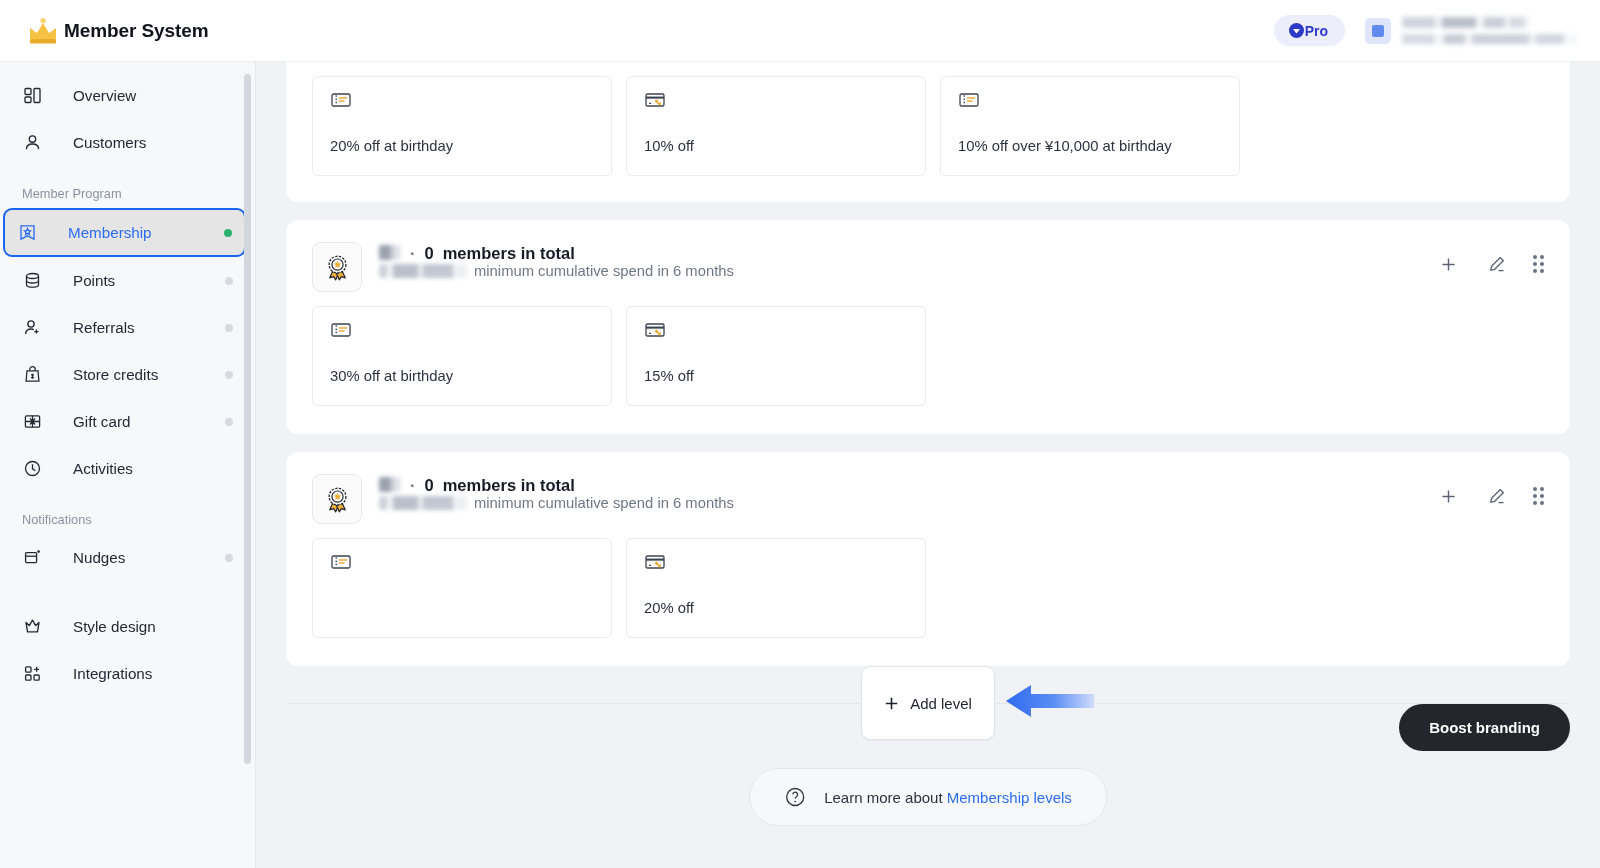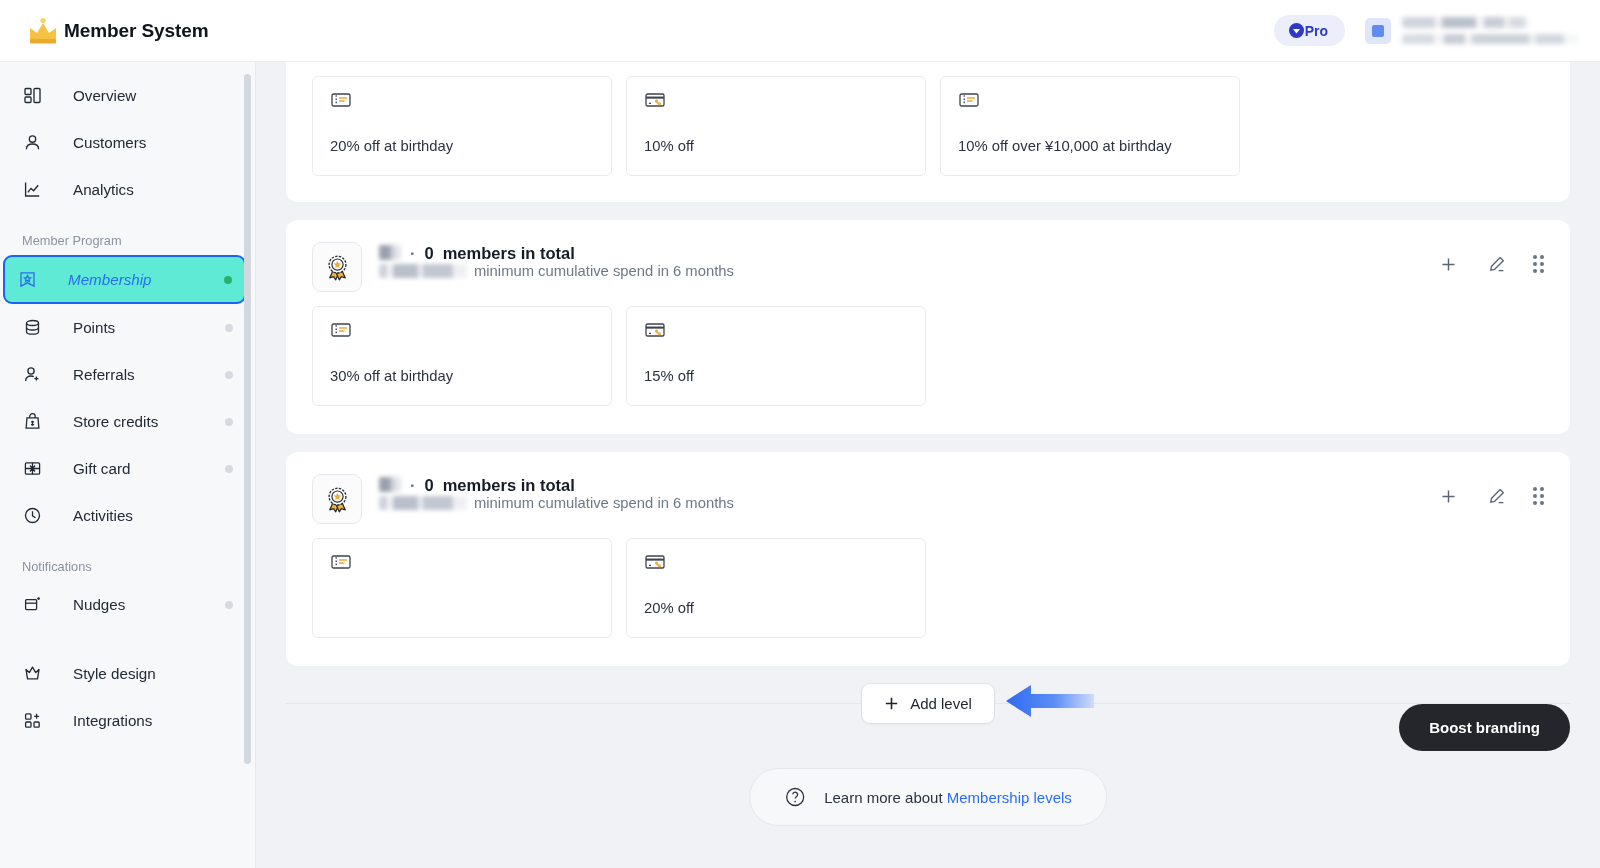--- a/index.html
+++ b/index.html
@@ -62,25 +62,25 @@
     display: flex; align-items: center; gap: 30px;
     height: 47px; margin: 0 10px; padding: 0 12px;
     border-radius: 8px; cursor: pointer; position: relative;
   }
   .nav-item .nav-ico { width: 21px; height: 21px; display: flex; align-items: center; justify-content: center; flex: 0 0 21px; }
   .nav-item .nav-ico svg { display: block; }
   .nav-label { font-size: 15.2px; color: #222a35; white-space: nowrap; }
   .nav-dot { margin-left: auto; width: 8px; height: 8px; border-radius: 50%; background: #d6dae1; }
   .nav-dot.on { background: #2cb270; }
   .nav-item.active {
-    background: #5eead4;
+    background: #e5e5e5;
     border: 2.5px solid #1b63f3;
     border-radius: 9px;
     height: 49px;
-    margin-left: 3px; margin-right: 9px; font-style: italic;
+    margin-left: 3px; margin-right: 9px;
   }
   .nav-item.active .nav-label { color: #2b6df2; font-weight: 500; }
   .nav-group-title {
     font-size: 12.8px; color: #8b93a1;
     padding: 0 22px; margin: 20px 0 7px;
   }
   .nav-gap { height: 22px; }
   .sb-scroll-track {
     position: absolute; right: 2px; top: 6px; bottom: 60px; width: 7px;
   }
@@ -140,21 +140,21 @@
   }
   .tier-actions { margin-left: auto; display: flex; align-items: center; gap: 26px; padding-top: 11px; }
   .icon-btn { width: 22px; height: 22px; display: flex; align-items: center; justify-content: center; cursor: pointer; }
   .icon-btn svg { display: block; }
   .drag-dots { display: grid; grid-template-columns: repeat(2, 4px); grid-template-rows: repeat(3, 4px); gap: 3px; cursor: grab; }
   .drag-dots i { width: 4px; height: 4px; border-radius: 50%; background: #6b7484; display: block; }
 
   
   .addlevel-row {
     position: relative; height: 74px;
-    display: flex; align-items: center; justify-content: center;
+    display: flex; justify-content: center;
   }
   .addlevel-line { position: absolute; left: 0; right: 0; top: 50%; height: 1px; background: #e2e5ea; }
   .add-level-btn {
     position: relative; z-index: 2;
     display: flex; align-items: center; gap: 11px;
     background: #fff; border: 1px solid #dfe2e8; border-radius: 9px;
     padding: 11px 22px; font-size: 15px; color: #1d232d; cursor: pointer;
     box-shadow: 0 1px 2px rgba(16,24,40,.04);
   }
   .arrow-hint {
@@ -234,29 +234,20 @@
         <li class="nav-item">
           <span class="nav-ico">
             <svg width="19" height="19" viewBox="0 0 19 19" fill="none" stroke="#222a35" stroke-width="1.35">
               <circle cx="9.5" cy="6" r="3.2"></circle>
                 <path d="M3.4 16.2c0-3.4 2.7-5.2 6.1-5.2s6.1 1.8 6.1 5.2"></path>
             </svg>
           </span>
           <span class="nav-label">Customers</span>
         </li>
 
-        <li class="nav-item">
-          <span class="nav-ico">
-            <svg width="19" height="19" viewBox="0 0 19 19" fill="none" stroke="#222a35" stroke-width="1.35">
-              <path d="M2.6 2.6v13.4h13.6"></path>
-                <path d="M4.8 12.4l3.2-4 2.6 2.3 4.6-5.4"></path>
-            </svg>
-          </span>
-          <span class="nav-label">Analytics</span>
-        </li>
 
         <li class="nav-group-title">Member Program</li>
 
         <li class="nav-item active">
           <span class="nav-ico">
             <svg width="19" height="19" viewBox="0 0 19 19" fill="none" stroke="#2b6df2" stroke-width="1.35">
               <path d="M3 2.8h13v13.4l-6.5-3.4L3 16.2z"></path>
               <path d="M9.5 5.6l.95 1.95 2.15.3-1.55 1.5.37 2.13-1.92-1.01-1.92 1.01.37-2.13-1.55-1.5 2.15-.3z"></path>
             </svg>
           </span>

